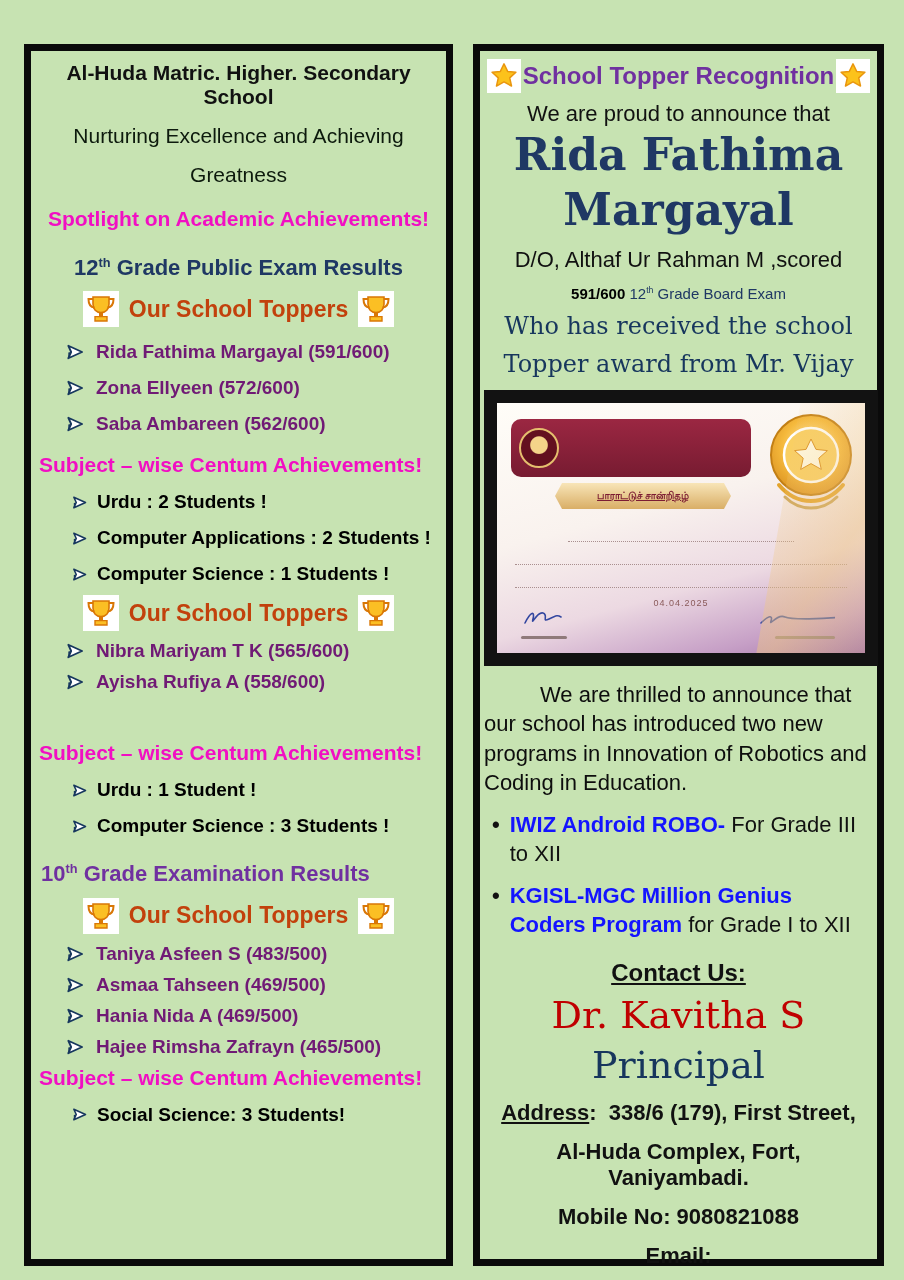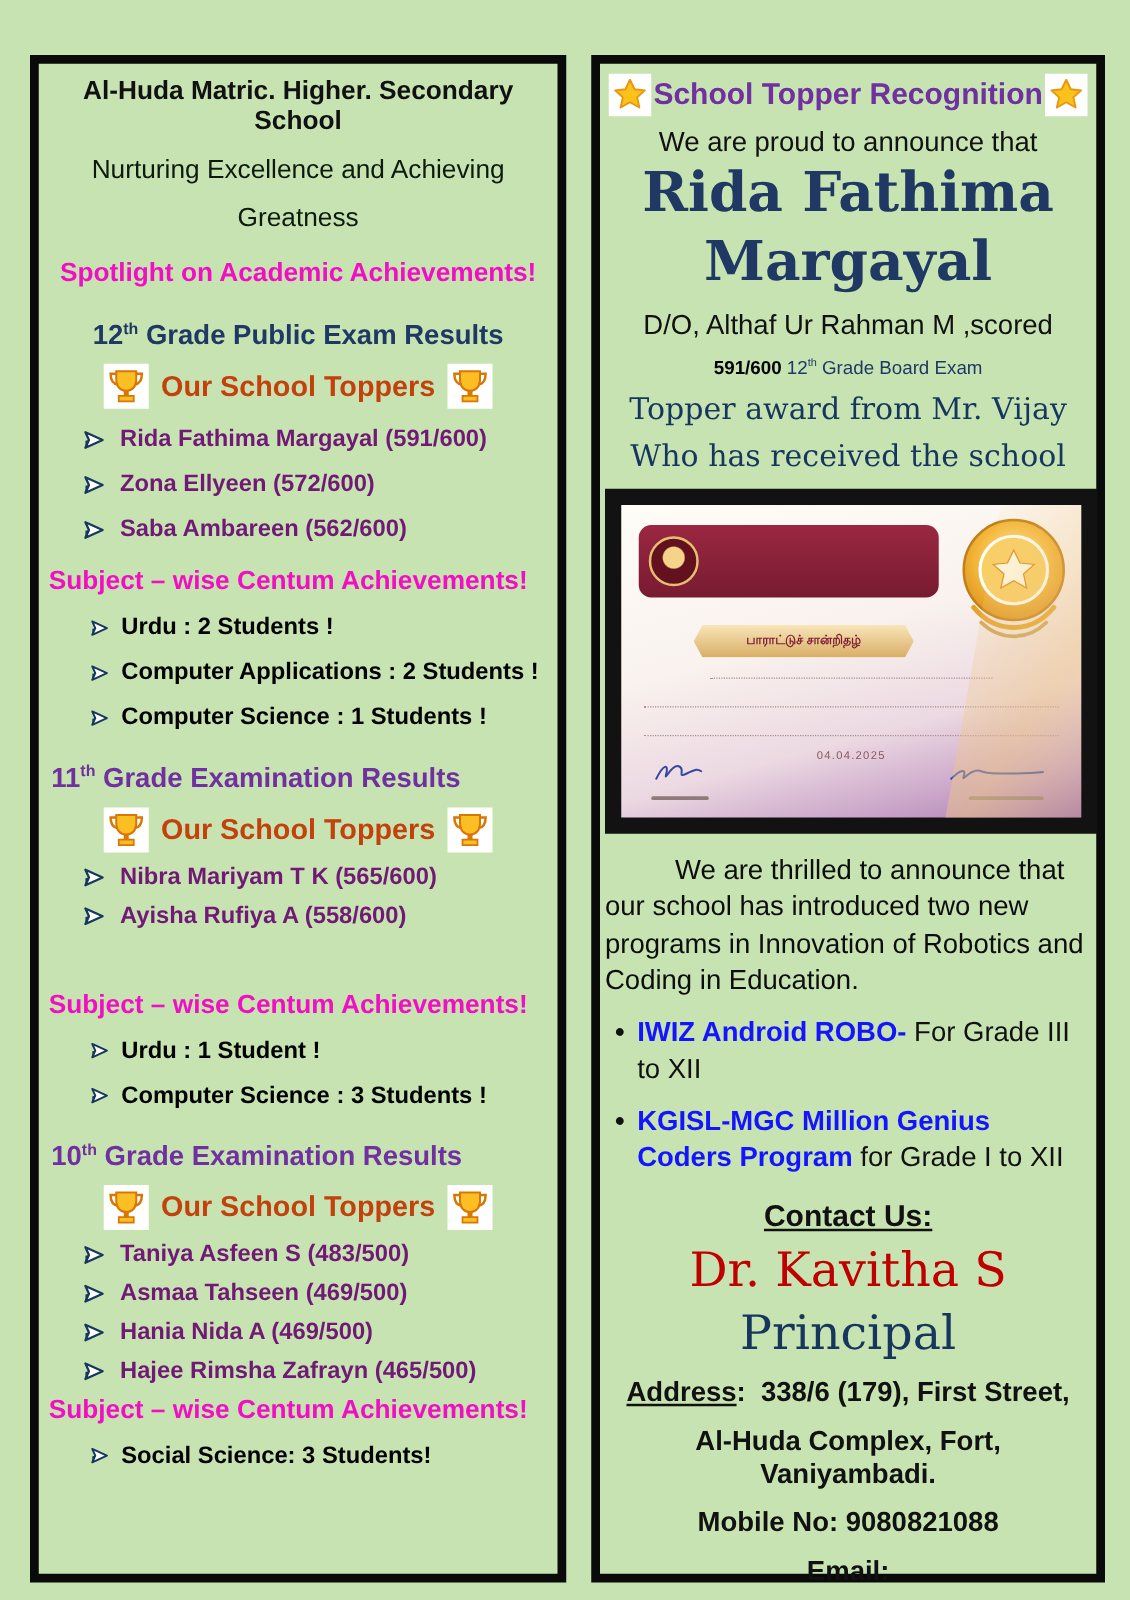--- a/index.html
+++ b/index.html
@@ -59,25 +59,25 @@
   .cert-banner{position:absolute;left:14px;top:16px;width:240px;height:58px;
      background:linear-gradient(180deg,#9b2742,#771b31);border-radius:10px;
      display:flex;align-items:center;gap:7px;padding:4px 8px;box-sizing:border-box;}
   .cert-emblem{width:36px;height:36px;border-radius:50%;flex:0 0 auto;
      background:radial-gradient(circle at 50% 42%,#f4d489 0 30%,#63101f 34% 100%);
      border:2px solid #e5bf6e;}
   .cert-banner-text{flex:1;min-width:0;}
   .cert-org{color:#f5c84c;font-size:11px;font-weight:bold;text-align:center;line-height:1.15;
      white-space:nowrap;overflow:hidden;}
   .cert-subline{height:3px;background:rgba(255,255,255,.85);border-radius:2px;margin:4px auto 0;}
-  .cert-ribbon{position:absolute;left:58px;top:96px;width:176px;height:26px;
+  .cert-ribbon{position:absolute;left:58px;top:80px;width:176px;height:26px;
      background:linear-gradient(180deg,#f8e5b8,#d9ae66);
      clip-path:polygon(4% 0,96% 0,100% 50%,96% 100%,4% 100%,0 50%);
      display:flex;align-items:center;justify-content:center;
-     color:#7c1c33;font-size:10px;font-weight:bold;overflow:hidden;}
+     color:#7c1c33;font-size:10px;font-weight:bold;overflow:hidden;text-decoration:underline;}
   .cert-body{position:absolute;left:18px;right:18px;top:126px;}
   .dotline{border-bottom:1.5px dotted #a98f8f;height:12px;}
   .dotline.w70{width:68%;margin:0 auto;}
   .dotline+.dotline{margin-top:10px;}
   .cert-date{color:#8a5a5a;font-size:9px;text-align:center;margin-top:10px;letter-spacing:1px;}
   .cert-sign{position:absolute;bottom:14px;}
   .cert-sign.left{left:24px;}
   .cert-sign.right{right:30px;}
   .sign-label{height:3px;background:#8f7a7a;border-radius:2px;margin-top:3px;}
 
@@ -178,21 +178,20 @@
     </div>
   <div class="centum-item">
       <span class="arrow-icon">
         <svg width="17" height="17" viewBox="0 0 24 24">
           <use href="#arrowhead"></use>
         </svg>
       </span>
       <span>Computer Science : 1 Students !</span>
     </div>
 
-  <div class="grade-heading purple"><span>11</span><sup>th</sup><span> Grade Examination Results</span></div>
   <div class="toppers-row">
     <span class="emoji-tile">
         <svg width="32" height="32" viewBox="0 0 32 32">
           <use href="#trophy"></use>
         </svg>
       </span>
     <span class="toppers-title">Our School Toppers</span>
     <span class="emoji-tile">
         <svg width="32" height="32" viewBox="0 0 32 32">
           <use href="#trophy"></use>
@@ -308,22 +307,22 @@
       </span>
   </div>
   <div class="announce">We are proud to announce that</div>
   <div class="topper-name">Rida Fathima</div>
   <div class="topper-name">Margayal</div>
   <div class="parent-line">D/O, Althaf Ur Rahman M ,scored</div>
   <div class="score-line">
     <span class="score-val">591/600</span>
     <span class="score-rest"> <span>12</span><sup>th</sup><span> Grade Board Exam</span></span>
   </div>
+  <div class="received">Who has received the school</div>
   <div class="received">Topper award from Mr. Vijay</div>
-  <div class="received">Who has received the school</div>
 
   <div class="certificate">
     <div class="cert-photo">
       <div class="cert-banner">
         <div class="cert-emblem"></div>
       </div>
       <div style="position:absolute;right:6px;top:6px;">
         <svg width="96" height="116" viewBox="0 0 96 116">
           <defs>
             <radialGradient id="medalGold" cx="50%" cy="40%" r="65%">

